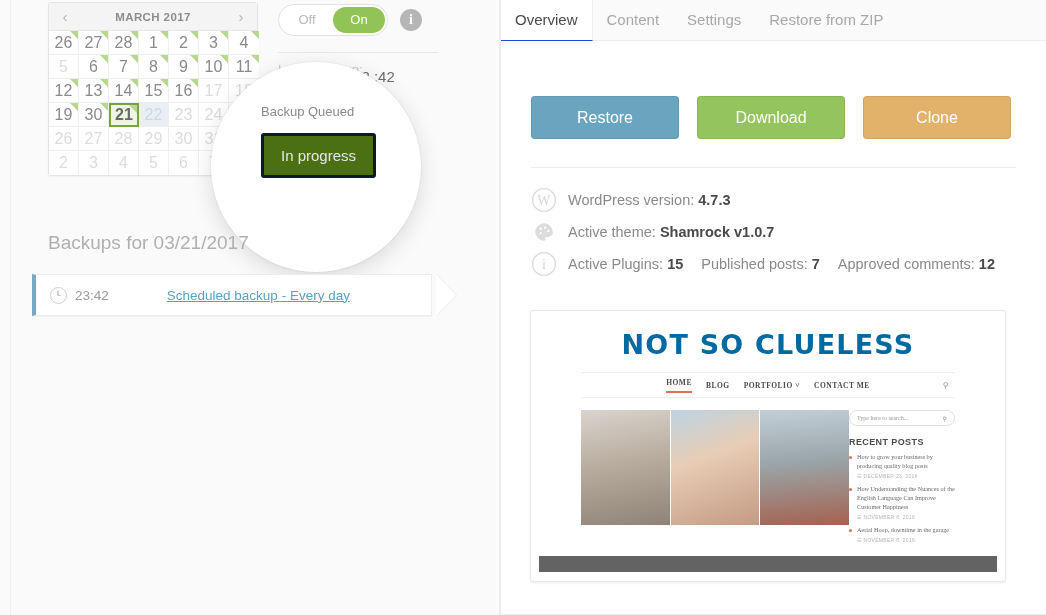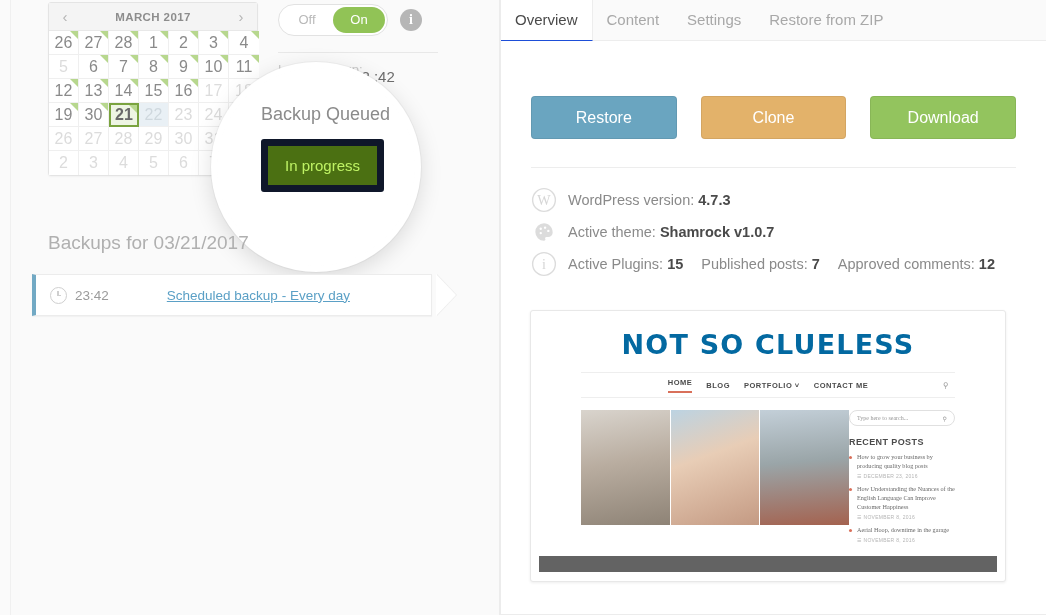--- a/index.html
+++ b/index.html
@@ -101,25 +101,25 @@
     box-shadow:0 0 0 1px rgba(0,0,0,.035),
                0 6px 22px rgba(0,0,0,.13),
                inset 0 0 14px rgba(0,0,0,.035);
   }
   .mag-inner{
     position:absolute;left:0;top:0;right:0;bottom:0;border-radius:50%;
     overflow:hidden;background:#fff;
   }
   .mag-content{position:absolute;left:44px;top:36px;width:160px;}
   .mag-title{font-size:15.5px;font-weight:bold;color:#4a4a4a;margin-bottom:4px;}
-  .mag-sub{font-size:18px;color:#8b8b8b;margin-bottom:14px;}
+  .mag-sub{font-size:13px;color:#8b8b8b;margin-bottom:14px;}
   .mag-btn{
-    display:inline-block;background:#4b7012;color:#bef264;
+    display:inline-block;background:#4b7012;color:#e5e5e5;
     font-size:15px;padding:11px 17px;border-radius:3px;cursor:pointer;
-    border:7px solid #0f172a;
+    border:3px solid #0f172a;
   }
 
   
   .backups-title{
     position:absolute;left:48px;top:232px;font-size:19px;color:#b0b0b0;
   }
   .backup-row{
     position:absolute;left:32px;top:274px;width:400px;height:42px;
     background:#fff;border:1px solid #ececec;border-left:4px solid #72a9c4;
     box-sizing:border-box;display:flex;align-items:center;cursor:pointer;
@@ -152,21 +152,21 @@
     box-sizing:border-box;
   }
   .tab.active{
     background:#fff;color:#4a4a4a;
     border-left:1px solid #ededed;border-right:1px solid #ededed;
     margin-bottom:-1px;border-bottom:1px solid #1d4ed8;
   }
   .tab:first-child.active{border-left:none;}
 
   .actions{
-    display:flex;gap:24px;padding:55px 30px 0 30px;
+    display:flex;gap:18px;padding:55px 30px 0 30px;
   }
   .act-btn{
     width:148px;height:43px;border-radius:4px;color:#fff;font-size:16px;
     display:flex;align-items:center;justify-content:center;cursor:pointer;
     border:1px solid rgba(0,0,0,.07);box-sizing:border-box;
   }
   .hr-right{margin:28px 30px 0 30px;height:1px;background:#ededed;}
 
   .info-list{padding:16px 30px 0 30px;}
   .info-row{display:flex;align-items:center;height:32px;font-size:14.5px;color:#8a8a8a;}
@@ -182,21 +182,21 @@
   }
   .site-title{
     text-align:center;font-size:27px;font-weight:bold;color:#0369a1;
     letter-spacing:1.2px;margin-top:18px;font-family:"DejaVu Sans",sans-serif;
   }
   .site-nav{
     margin:12px 50px 0 50px;border-top:1px solid #eee;border-bottom:1px solid #eee;
     height:24px;display:flex;align-items:center;justify-content:center;gap:14px;
     position:relative;
   }
-  .site-nav span{font-size:7.5px;font-weight:bold;color:#4b4b4b;letter-spacing:.5px;}
+  .site-nav span{font-size:7.5px;font-weight:bold;color:#4b4b4b;letter-spacing:.5px;font-family:Liberation Serif, serif;}
   .site-nav .cur{border-bottom:2px solid #d9705a;padding-bottom:4px;}
   .site-nav .srch{position:absolute;right:6px;font-size:8px;color:#999;font-weight:normal;}
   .site-body{display:flex;margin:12px 50px 0 50px;gap:0;}
   .photos{display:flex;width:268px;height:115px;gap:1px;}
   .ph{flex:1;}
   .ph1{background:linear-gradient(170deg,#d9d4cd 0%,#b9ada0 45%,#8e8376 100%);}
   .ph2{background:linear-gradient(160deg,#bcd3e2 0%,#e8cdb6 40%,#c49a83 100%);}
   .ph3{background:linear-gradient(175deg,#c3cfd8 0%,#9aa5a8 45%,#a4624f 100%);}
   .side{flex:1;}
   .searchbox{
@@ -306,22 +306,22 @@
   <div class="right-pane">
     <div class="tabs" id="tabs">
         <div class="tab active">Overview</div>
         <div class="tab">Content</div>
         <div class="tab">Settings</div>
         <div class="tab">Restore from ZIP</div>
       </div>
 
     <div class="actions" id="actions">
         <div class="act-btn" style="background: rgb(106, 165, 192);">Restore</div>
+        <div class="act-btn" style="background: rgb(147, 196, 94);">Download</div>
         <div class="act-btn" style="background: rgb(227, 178, 106);">Clone</div>
-        <div class="act-btn" style="background: rgb(147, 196, 94);">Download</div>
       </div>
 
     <div class="hr-right"></div>
 
     <div class="info-list">
       <div class="info-row">
         <svg class="info-icon" viewBox="0 0 24 24">
           <circle cx="12" cy="12" r="10.5" fill="none" stroke="#dcdcdc" stroke-width="1.3"></circle>
           <text x="12" y="17" text-anchor="middle" font-size="13" font-family="Liberation Serif, serif" fill="#d6d6d6">W</text>
         </svg>

